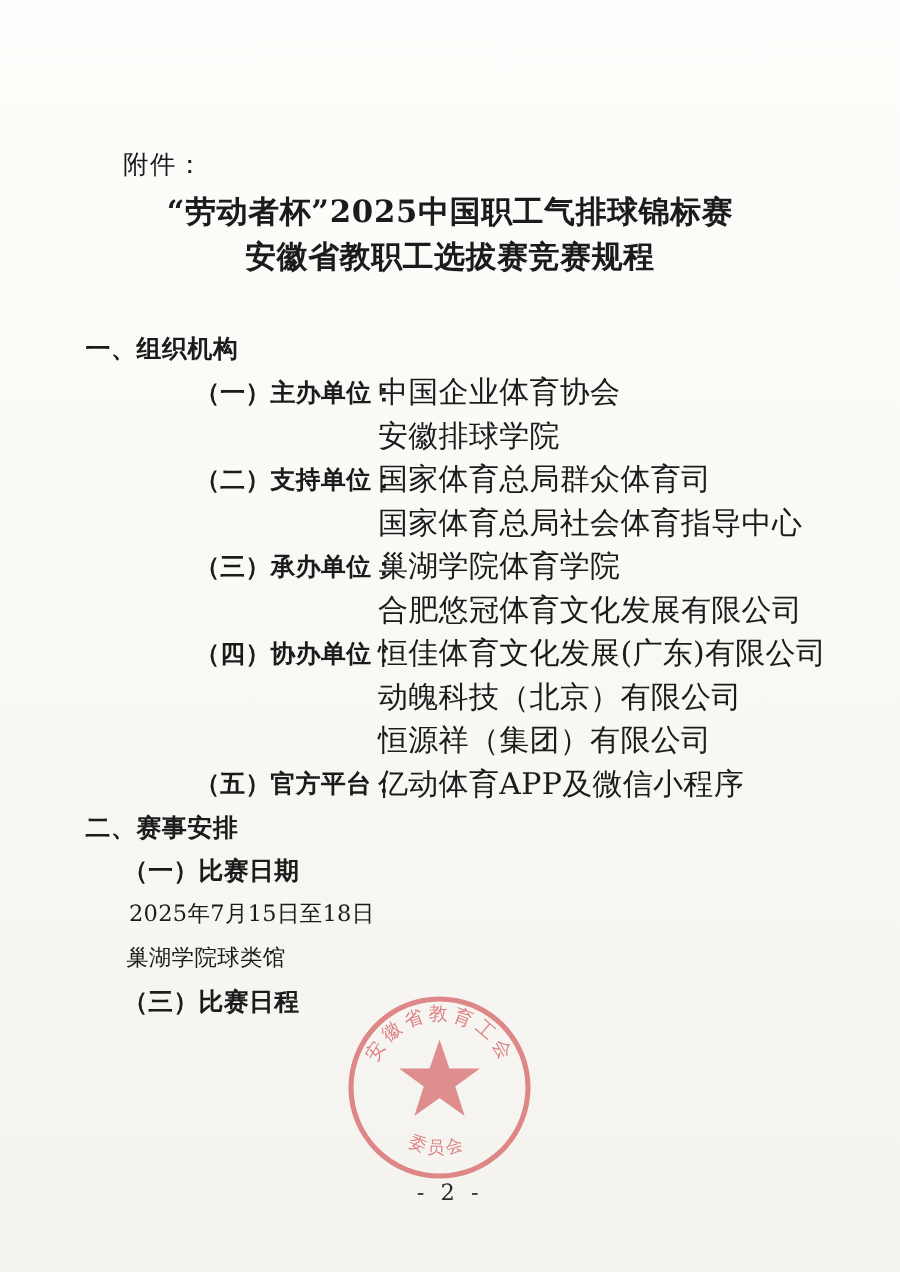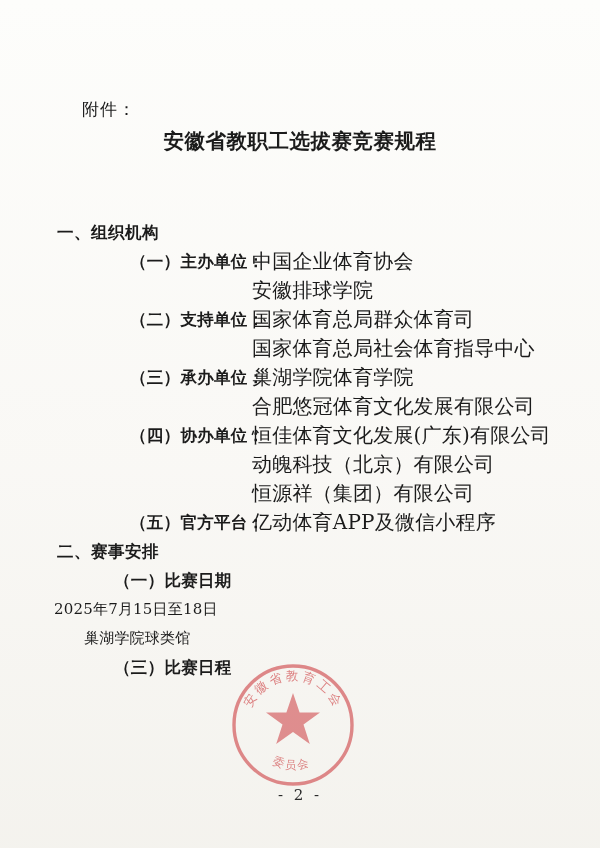--- a/index.html
+++ b/index.html
@@ -83,27 +83,27 @@
     font-weight: normal;
     letter-spacing: 0.2px;
   }
   .row .values div {
     line-height: 29px;
     white-space: nowrap;
   }
   .sub-heading {
     font-size: 16.5px;
     font-weight: bold;
-    margin-left: 114px;
+    margin-left: 82px;
     line-height: 29px;
     letter-spacing: 0.3px;
   }
   .plain-line {
     font-size: 15px;
-    margin-left: 54px;
+    margin-left: 86px;
     line-height: 29px;
     letter-spacing: 0.2px;
   }
   .plain-line.indent2 {
     margin-left: 84px;
   }
   .footer {
     position: absolute;
     left: 0;
     right: 0;
@@ -130,20 +130,21 @@
 </style>
 </head>
 <body>
 
 <div class="page">
   <div class="paper-tint"></div>
 
   <div class="attach">附件：</div>
 
   <div class="title-block">
+    <div class="title-line">“劳动者杯”2025中国职工气排球锦标赛</div>
     <div class="title-line">安徽省教职工选拔赛竞赛规程</div>
   </div>
 
   <div class="body-block">
 
     <div class="sec-heading">一、组织机构</div>
 
     <div class="row">
       <div class="label">（一）主办单位：</div>
       <div class="values">

